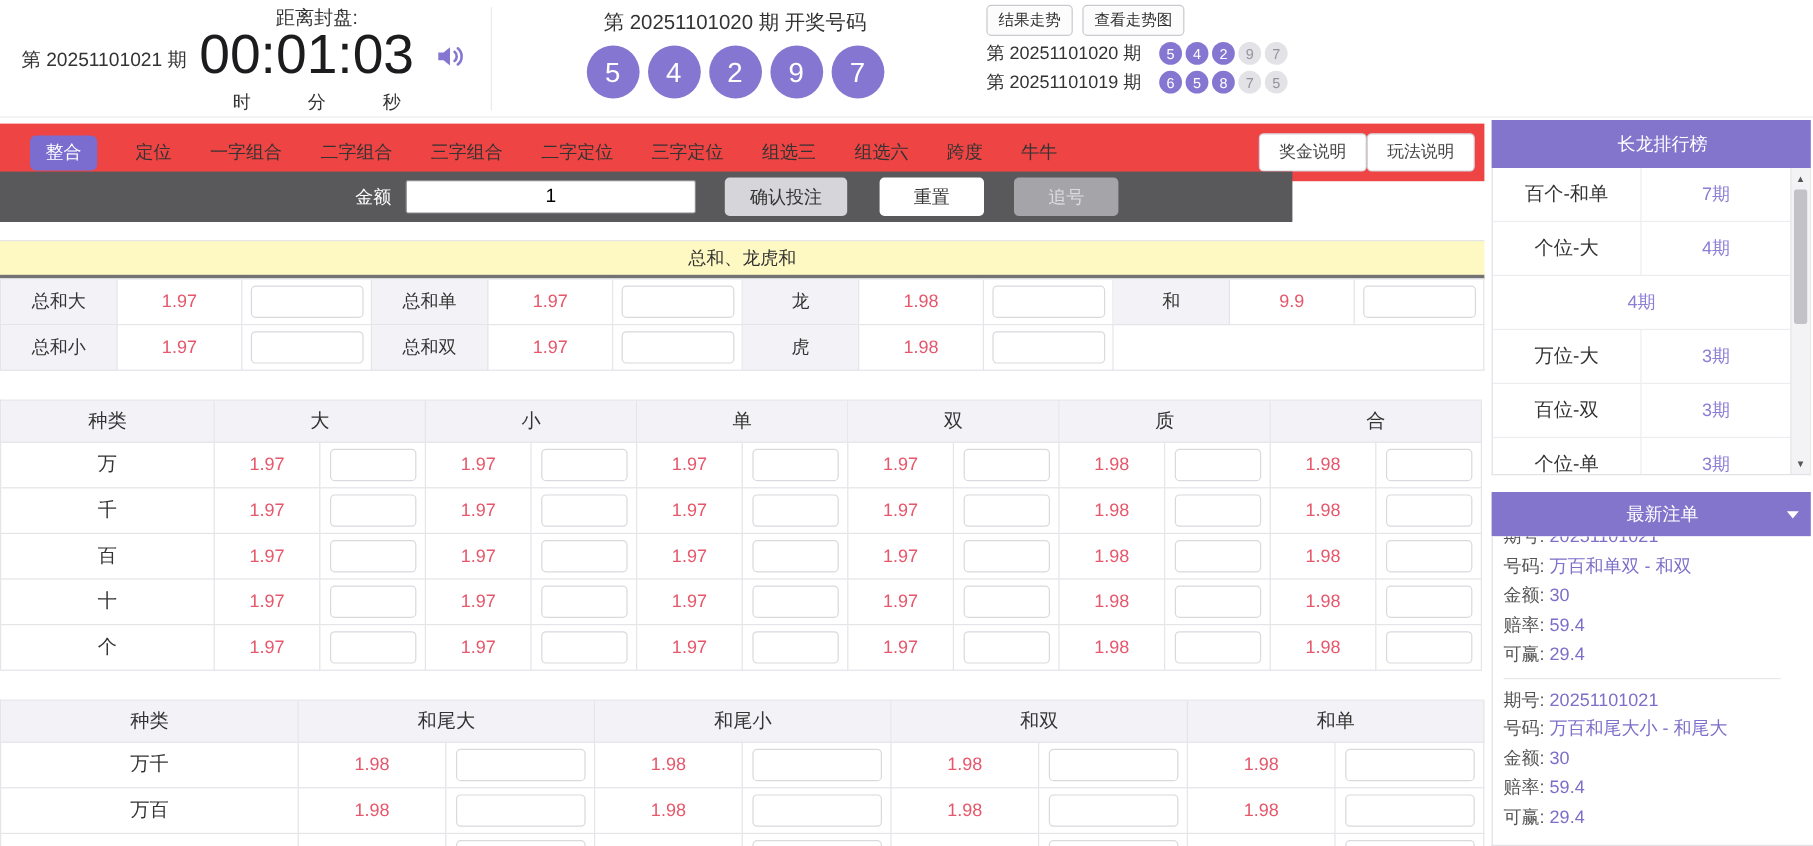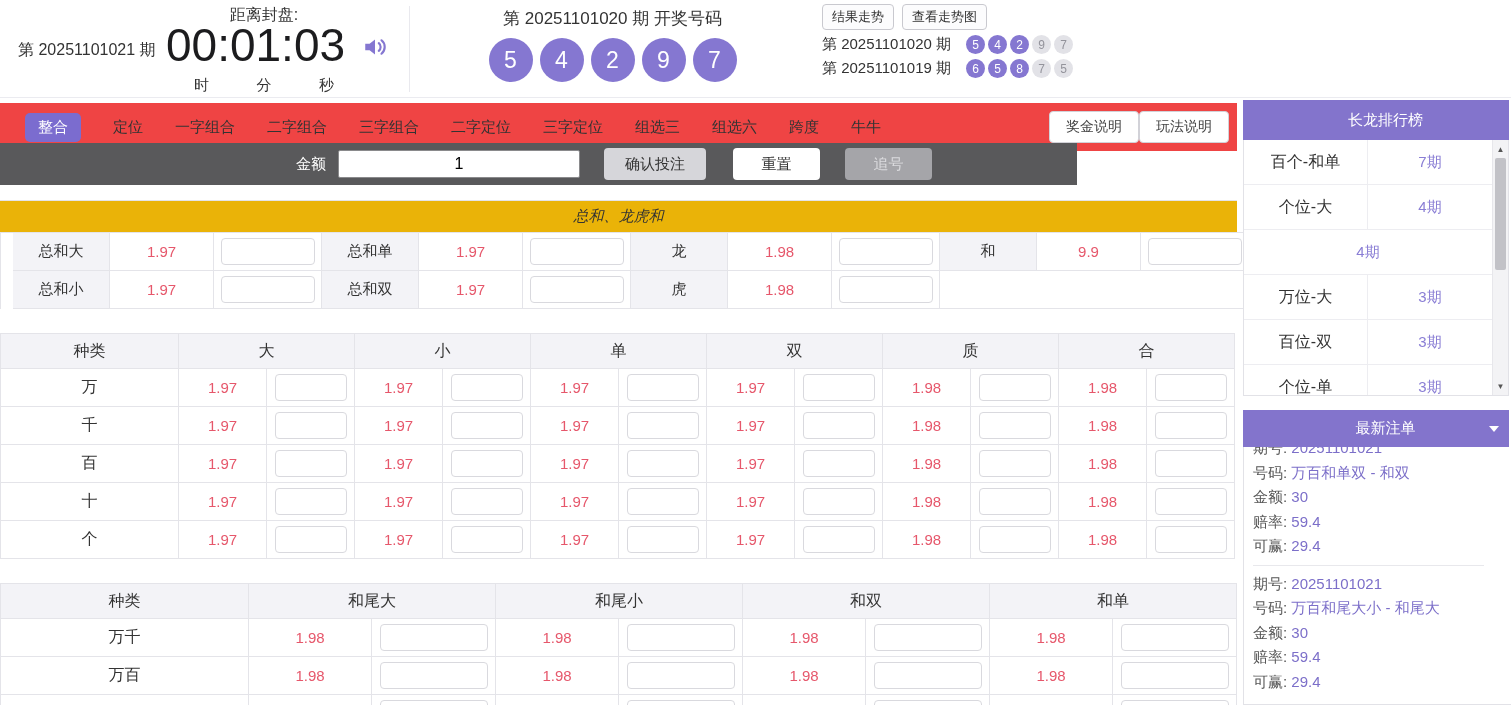--- a/index.html
+++ b/index.html
@@ -37,32 +37,32 @@
   
   .toolbar{position:absolute;left:0;top:143px;width:1077px;height:42px;background:#59595b;}
   .amount-label{position:absolute;left:296px;top:12px;color:#fff;font-size:15px;}
   .amount-input{position:absolute;left:338px;top:7px;width:242px;height:28px;border:1px solid #8a8a8c;background:#fff;text-align:center;font-size:16px;border-radius:2px;font-family:inherit;}
   .tb-btn{position:absolute;top:5px;height:32px;border:none;border-radius:4px;font-size:15px;font-family:inherit;cursor:pointer;}
   #btn-confirm{left:604px;width:102px;background:#d6d6da;color:#333;}
   #btn-reset{left:733px;width:87px;background:#fff;color:#333;}
   #btn-chase{left:845px;width:87px;background:#a5a5a9;color:#dcdcdf;}
 
   
-  .sec-title{position:absolute;left:0;top:200px;width:1237px;height:33px;background:#eab308;border-top:1px solid #e4e4e9;border-bottom:1px solid #737373;display:flex;align-items:center;justify-content:center;font-size:15px;font-style:italic;}
+  .sec-title{position:absolute;left:0;top:200px;width:1237px;height:33px;background:#fef9c3;border-top:1px solid #e4e4e9;border-bottom:4px solid #737373;display:flex;align-items:center;justify-content:center;font-size:15px;}
   .grid{position:absolute;left:0;background:#fff;border-top:1px solid #e4e4e9;border-left:1px solid #e4e4e9;display:grid;}
   .c{border-right:1px solid #e4e4e9;border-bottom:1px solid #e4e4e9;display:flex;align-items:center;justify-content:center;height:38px;font-size:15px;}
   .c.h{height:35px;background:#f3f3f7;font-size:16px;}
   .c.lab{background:#f3f3f7;}
   .c.rowlab{font-size:16px;}
   .c.odds{color:#e6576b;}
   .c.filler{grid-column:span 3;}
   .span2{grid-column:span 2;}
   .amt{border:1px solid #d9d9de;border-radius:4px;height:27px;font-family:inherit;text-align:center;font-size:14px;background:#fff;}
   .in1{width:94px;} .in2{width:72px;} .in3{width:108px;}
-  #sum-table{top:232px;grid-template-columns:repeat(4,97px 104px 108px);padding-left:12px;}
+  #sum-table{top:232px;grid-template-columns:repeat(4,97px 104px 108px);}
   #digit-table{top:333px;grid-template-columns:178px repeat(6,88px 88px);}
   #tail-table{top:583px;grid-template-columns:248px repeat(4,123px 124px);}
 
   
   .side-hdr{position:absolute;left:1243px;width:266px;background:#8374cc;color:#fff;display:flex;align-items:center;justify-content:center;font-size:15px;padding-left:19px;}
   #rank-hdr{top:100px;height:40px;}
   #latest-hdr{top:410px;height:37px;}
   .caret{position:absolute;right:10px;top:16px;width:0;height:0;border-left:5px solid transparent;border-right:5px solid transparent;border-top:6px solid #fff;cursor:pointer;}
   #rank-list{position:absolute;left:1243px;top:140px;width:266px;height:256px;background:#fff;border:1px solid #e2e2e7;border-top:none;overflow:hidden;}
   .rank-row{display:flex;height:45px;border-bottom:1px solid #ededf1;width:248px;}

